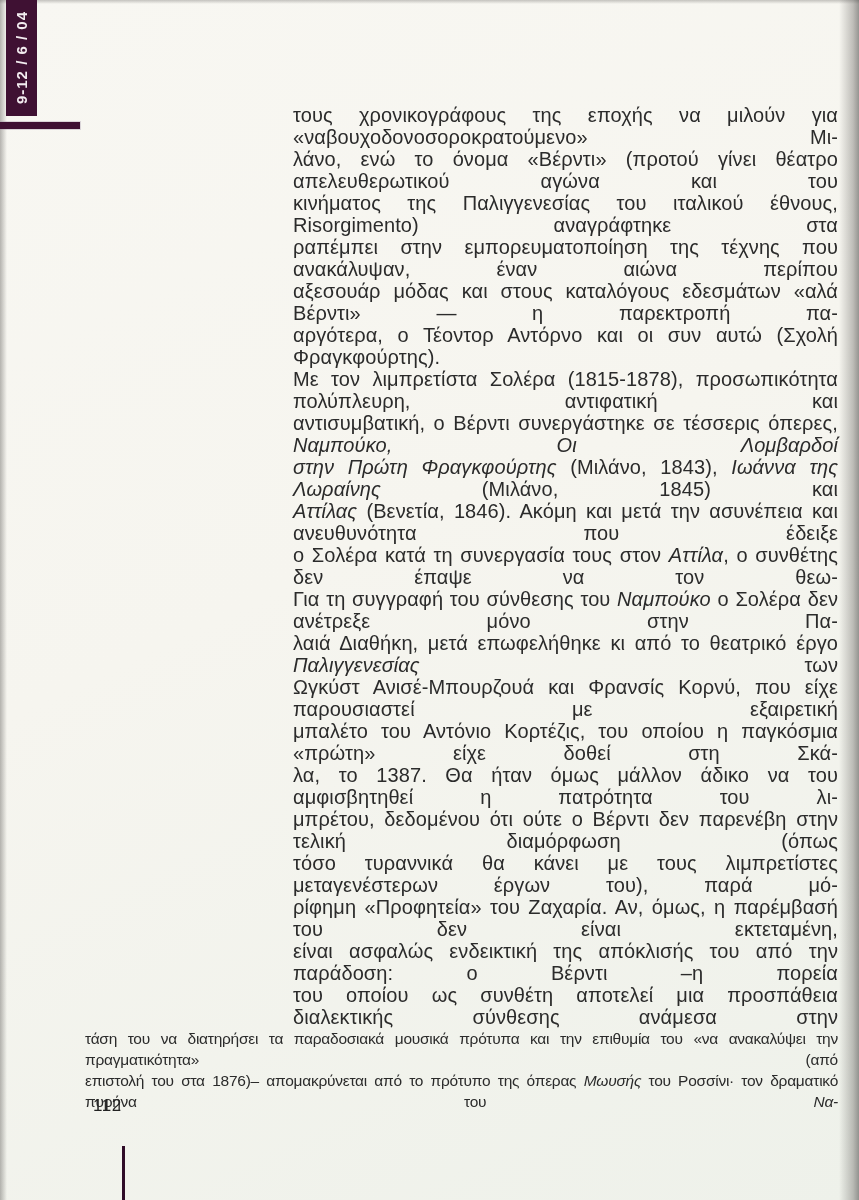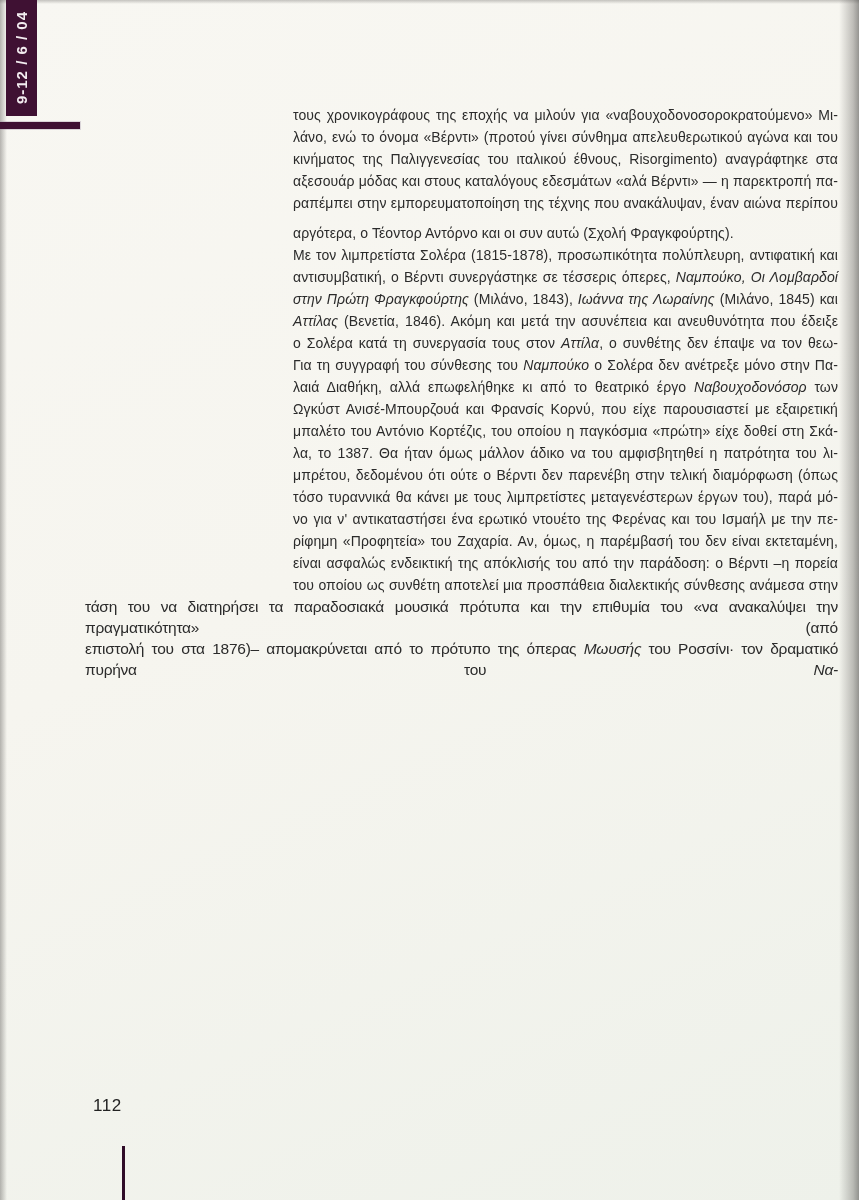--- a/index.html
+++ b/index.html
@@ -36,24 +36,24 @@
   }
   
   .article {
     position: absolute; left: 85px; top: 104px; width: 753px;
   }
   .line {
     text-align: justify;
     text-align-last: justify;
     white-space: normal;
   }
-  .line.para-end { text-align-last: left; margin-top: 8px; }
+  .line.para-end { text-align-last: left; }
   .line.a {
     margin-left: 208px;
-    font-size: 14px; line-height: 22px;
+    font-size: 20px; line-height: 22px;
     letter-spacing: 0.1px;
   }
   .line.b {
     font-size: 15.5px; line-height: 21px;
     letter-spacing: -0.25px;
   }
   .line em { font-style: italic; }
   
   .page-number {
     position: absolute; left: 93px; top: 1096px;
@@ -74,38 +74,37 @@
   <div class="shadow-right"></div>
 
   <div class="corner-tab">
     <span class="tab-label">9-12 / 6 / 04</span>
   </div>
   <div class="corner-bar"></div>
 
   <div class="article">
     <div id="block-a">
         <div class="line a"><span>τους χρονικογράφους της εποχής να μιλούν για «ναβουχοδονοσοροκρατούμενο» Μι-</span></div>
-        <div class="line a"><span>λάνο, ενώ το όνομα «Βέρντι» (προτού γίνει σύνθημα απελευθερωτικού αγώνα και του</span></div>
+        <div class="line a"><span>λάνο, ενώ το όνομα «Βέρντι» (προτού γίνει θέατρο απελευθερωτικού αγώνα και του</span></div>
         <div class="line a"><span>κινήματος της Παλιγγενεσίας του ιταλικού έθνους, Risorgimento) αναγράφτηκε στα</span></div>
+        <div class="line a"><span>ραπέμπει στην εμπορευματοποίηση της τέχνης που ανακάλυψαν, έναν αιώνα περίπου</span></div>
         <div class="line a"><span>αξεσουάρ μόδας και στους καταλόγους εδεσμάτων «αλά Βέρντι» — η παρεκτροπή πα-</span></div>
-        <div class="line a"><span>ραπέμπει στην εμπορευματοποίηση της τέχνης που ανακάλυψαν, έναν αιώνα περίπου</span></div>
         <div class="line a para-end"><span>αργότερα, ο Τέοντορ Αντόρνο και οι συν αυτώ (Σχολή Φραγκφούρτης).</span></div>
         <div class="line a"><span>Με τον λιμπρετίστα Σολέρα (1815-1878), προσωπικότητα πολύπλευρη, αντιφατική και</span></div>
         <div class="line a"><span>αντισυμβατική, ο Βέρντι συνεργάστηκε σε τέσσερις όπερες, </span><em>Ναμπούκο, Οι Λομβαρδοί</em></div>
         <div class="line a"><em>στην Πρώτη Φραγκφούρτης</em><span> (Μιλάνο, 1843), </span><em>Ιωάννα της Λωραίνης</em><span> (Μιλάνο, 1845) και</span></div>
         <div class="line a"><em>Αττίλας</em><span> (Βενετία, 1846). Ακόμη και μετά την ασυνέπεια και ανευθυνότητα που έδειξε</span></div>
         <div class="line a"><span>ο Σολέρα κατά τη συνεργασία τους στον </span><em>Αττίλα</em><span>, ο συνθέτης δεν έπαψε να τον θεω-</span></div>
         <div class="line a"><span>Για τη συγγραφή του σύνθεσης του </span><em>Ναμπούκο</em><span> ο Σολέρα δεν ανέτρεξε μόνο στην Πα-</span></div>
-        <div class="line a"><span>λαιά Διαθήκη, αλλά επωφελήθηκε κι από το θεατρικό έργο </span><em>Ναβουχοδονόσορ</em><span> των</span></div>
+        <div class="line a"><span>λαιά Διαθήκη, μετά επωφελήθηκε κι από το θεατρικό έργο </span><em>Παλιγγενεσίας</em><span> των</span></div>
         <div class="line a"><span>Ωγκύστ Ανισέ-Μπουρζουά και Φρανσίς Κορνύ, που είχε παρουσιαστεί με εξαιρετική</span></div>
         <div class="line a"><span>μπαλέτο του Αντόνιο Κορτέζις, του οποίου η παγκόσμια «πρώτη» είχε δοθεί στη Σκά-</span></div>
         <div class="line a"><span>λα, το 1387. Θα ήταν όμως μάλλον άδικο να του αμφισβητηθεί η πατρότητα του λι-</span></div>
         <div class="line a"><span>μπρέτου, δεδομένου ότι ούτε ο Βέρντι δεν παρενέβη στην τελική διαμόρφωση (όπως</span></div>
         <div class="line a"><span>τόσο τυραννικά θα κάνει με τους λιμπρετίστες μεταγενέστερων έργων του), παρά μό-</span></div>
-        <div class="line a"><span>νο για ν' αντικαταστήσει ένα ερωτικό ντουέτο της Φερένας και του Ισμαήλ με την πε-</span></div>
         <div class="line a"><span>ρίφημη «Προφητεία» του Ζαχαρία. Αν, όμως, η παρέμβασή του δεν είναι εκτεταμένη,</span></div>
         <div class="line a"><span>είναι ασφαλώς ενδεικτική της απόκλισής του από την παράδοση: ο Βέρντι –η πορεία</span></div>
         <div class="line a"><span>του οποίου ως συνθέτη αποτελεί μια προσπάθεια διαλεκτικής σύνθεσης ανάμεσα στην</span></div>
       </div>
     <div id="block-b">
         <div class="line b"><span>τάση του να διατηρήσει τα παραδοσιακά μουσικά πρότυπα και την επιθυμία του «να ανακαλύψει την πραγματικότητα» (από</span></div>
         <div class="line b"><span>επιστολή του στα 1876)– απομακρύνεται από το πρότυπο της όπερας </span><em>Μωυσής</em><span> του Ροσσίνι· τον δραματικό πυρήνα του </span><em>Να-</em></div>
       </div>
   </div>
 

